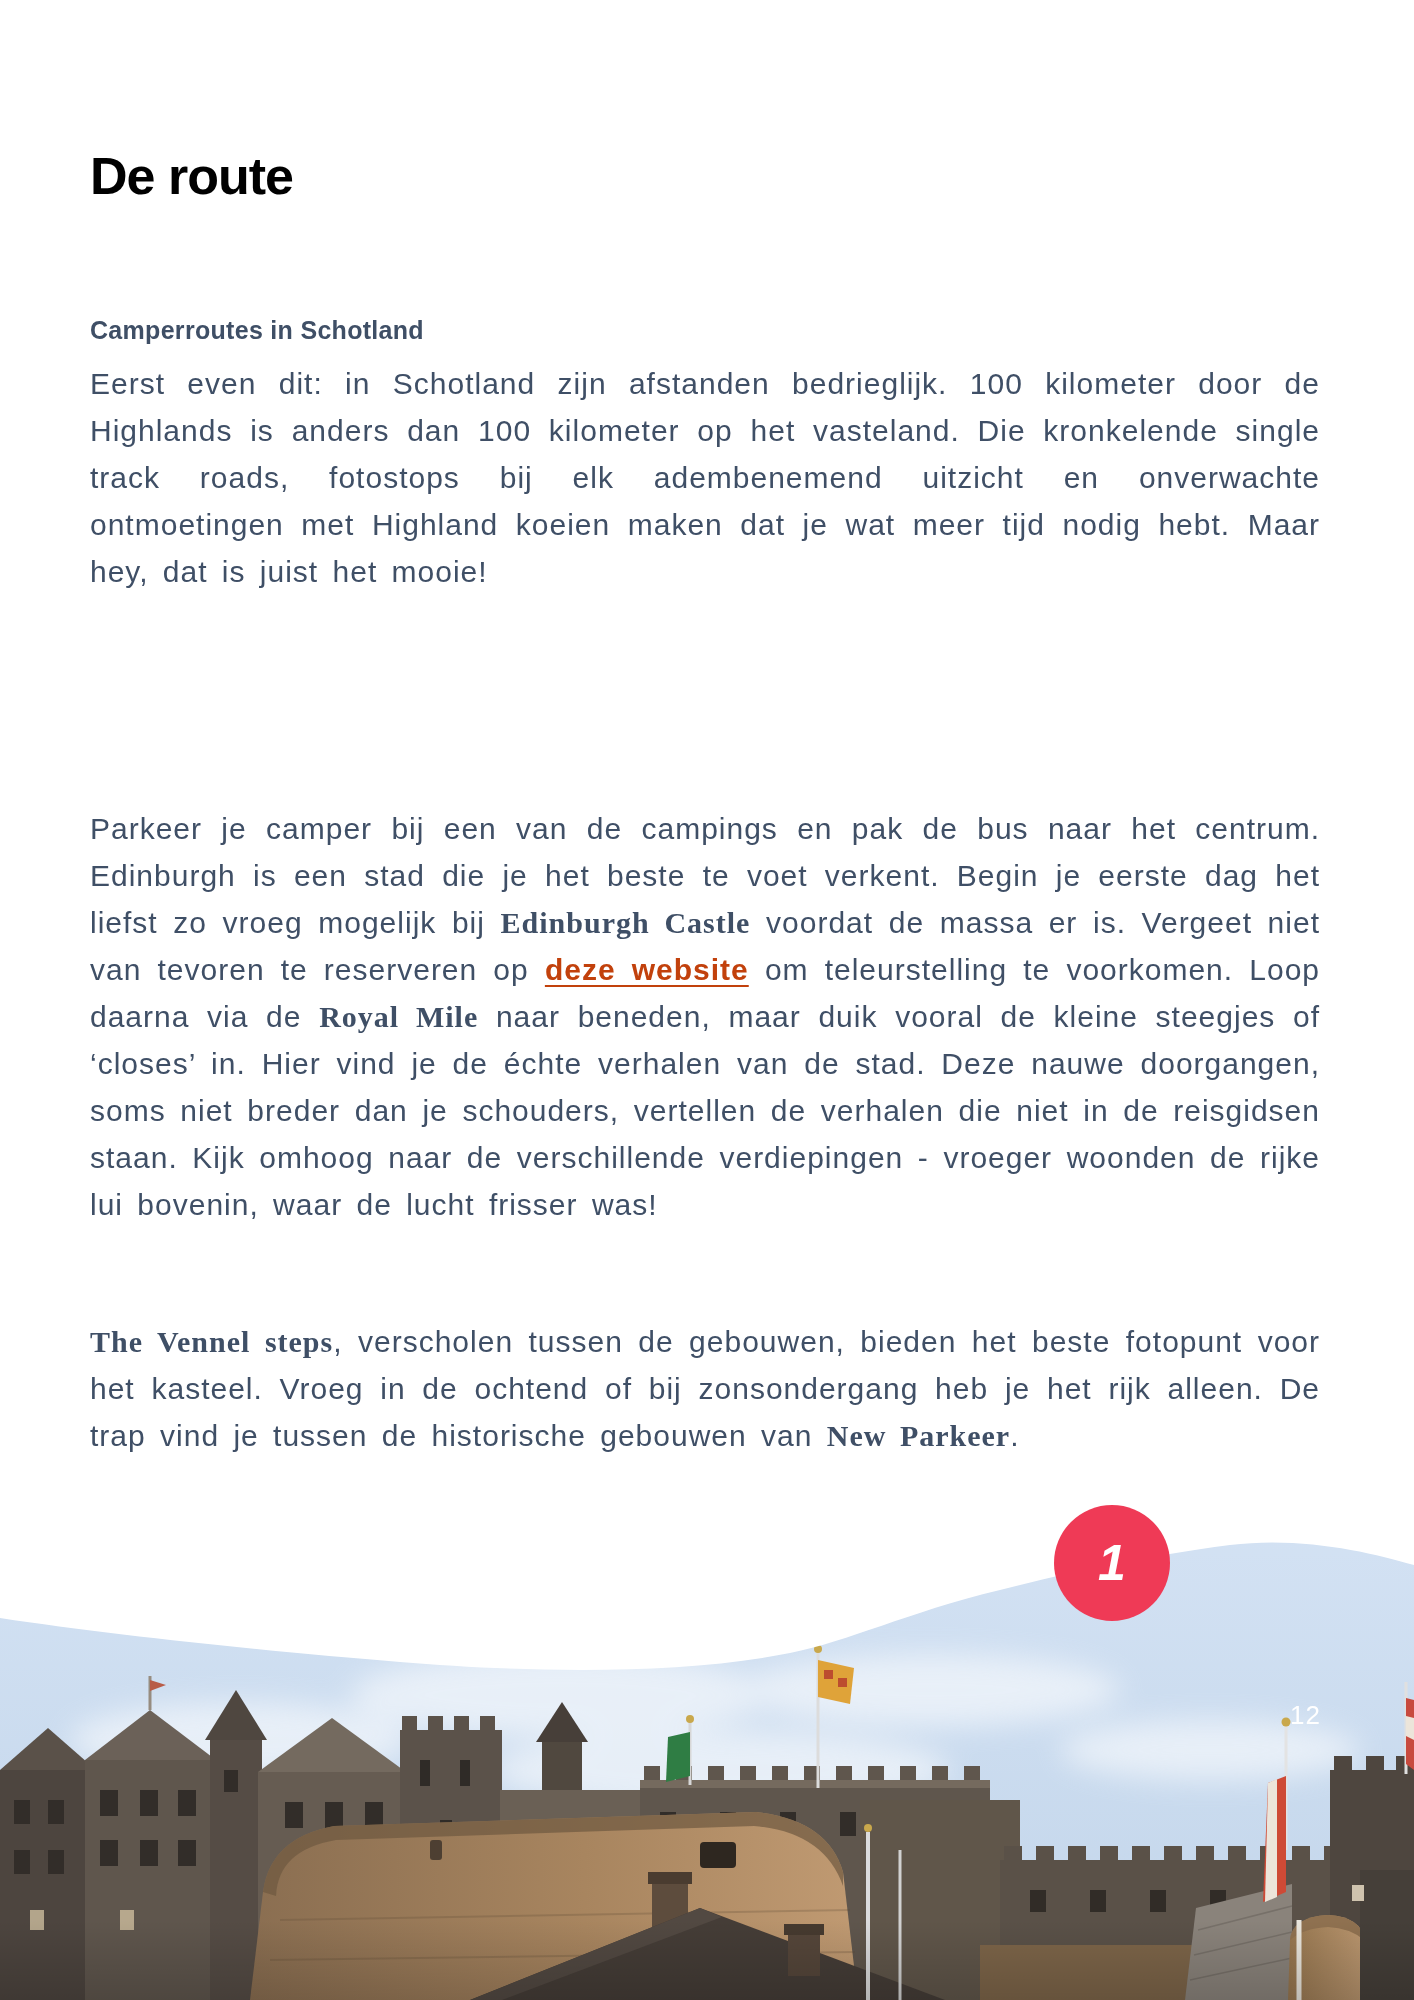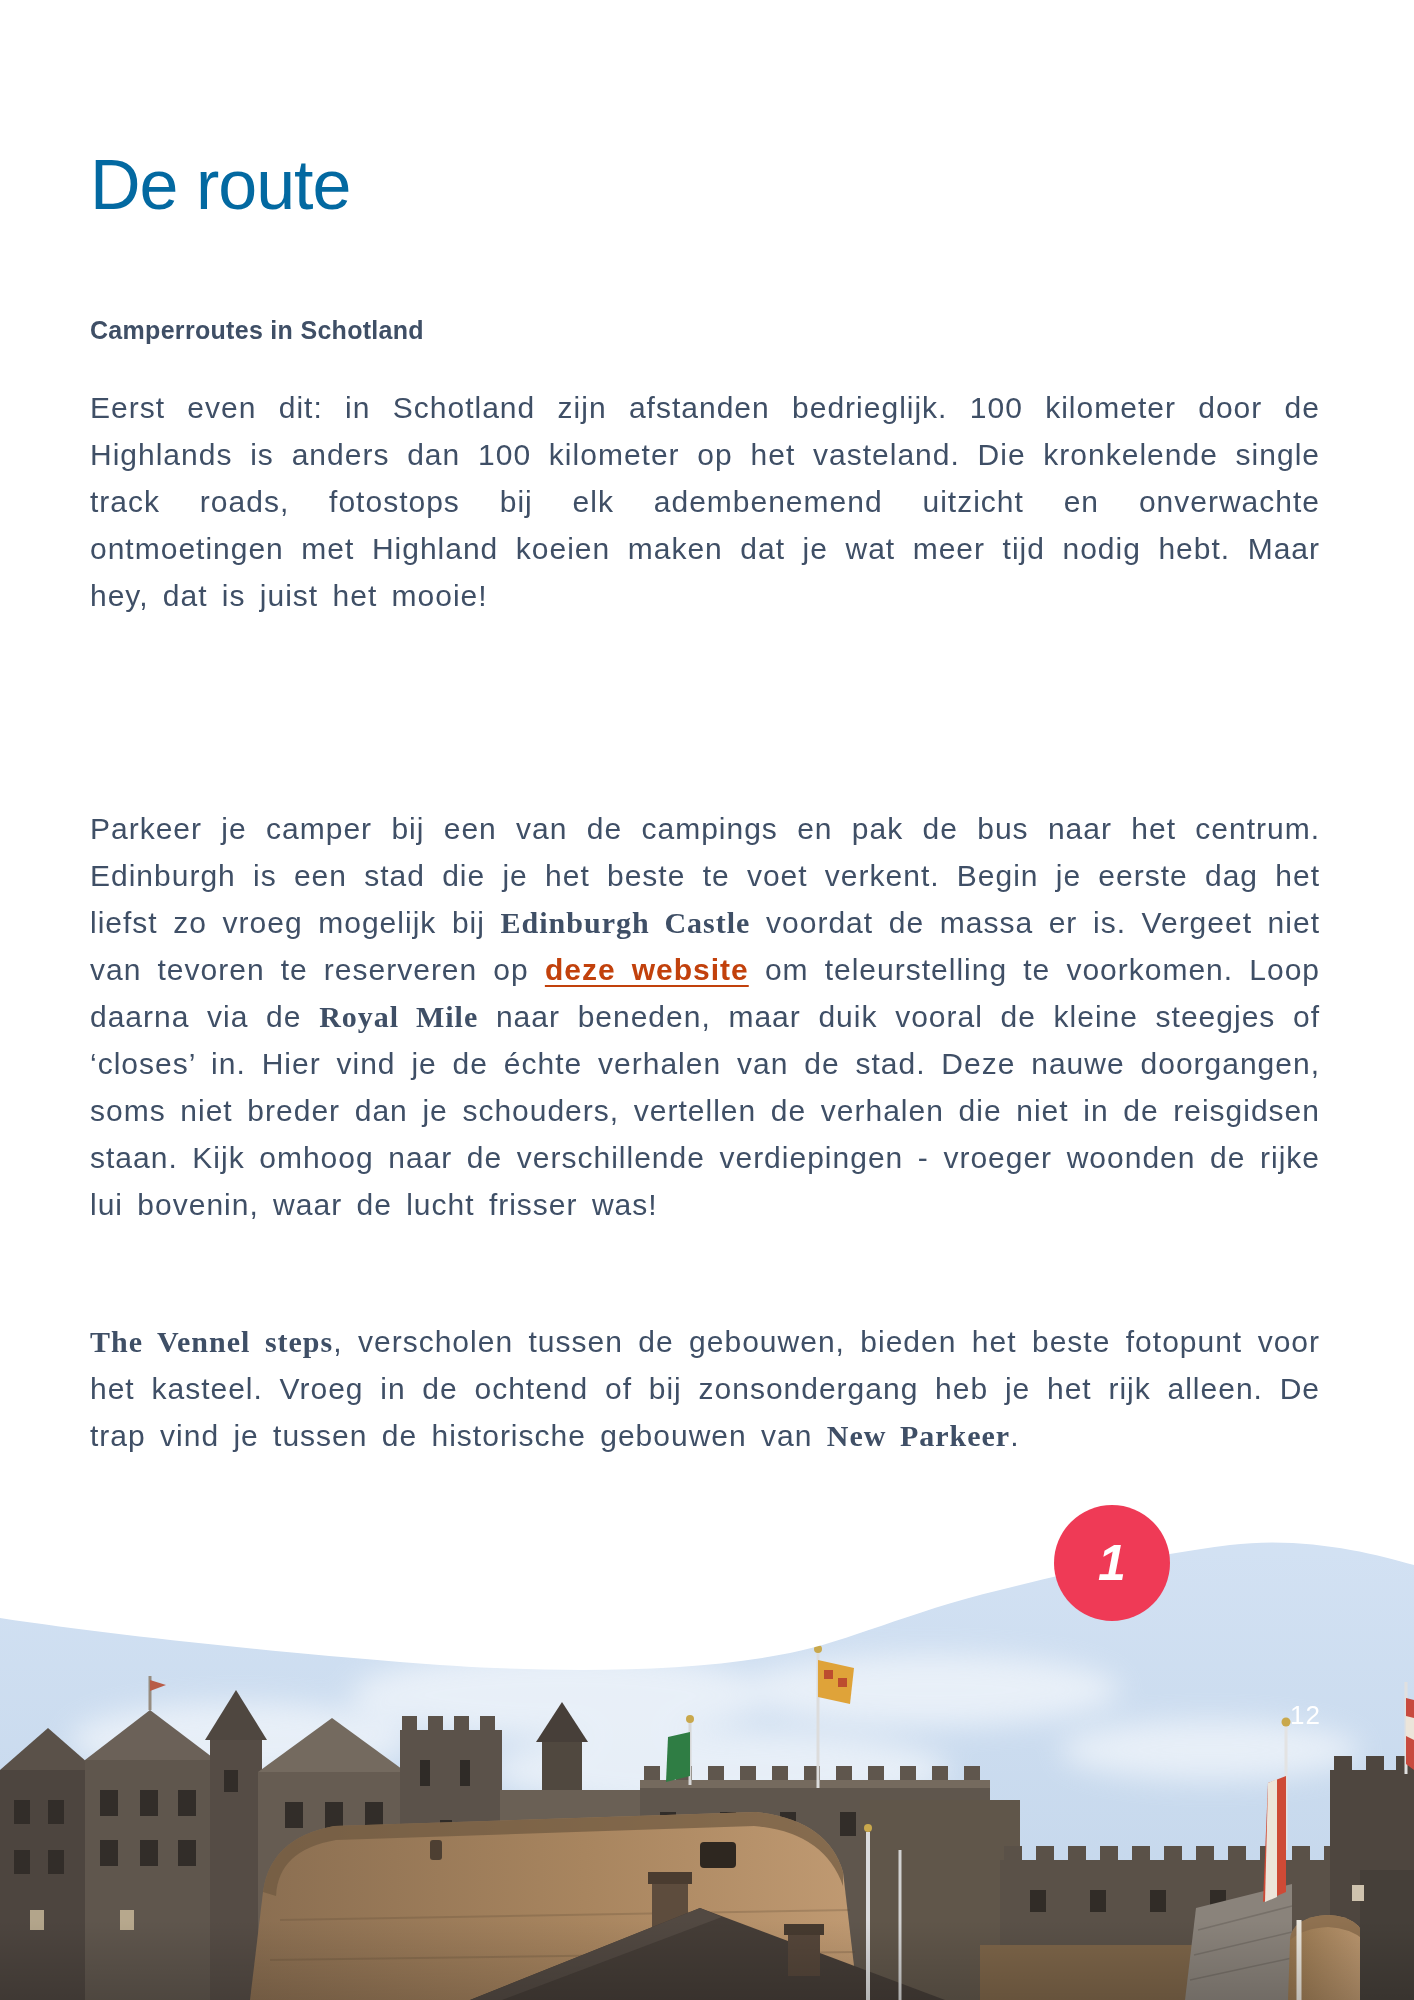--- a/index.html
+++ b/index.html
@@ -2,32 +2,32 @@
 <html><head>
 <meta charset="utf-8">
 <style>
   html,body{margin:0;padding:0;}
   body{
     width:1414px;height:2000px;position:relative;background:#ffffff;
     font-family:"Liberation Sans", sans-serif;overflow:hidden;
   }
   .page{position:absolute;inset:0;overflow:hidden;}
   .h1{
-    position:absolute;left:90px;top:150px;font-size:70px;line-height:1;
-    font-weight:400;color:#0369a1;letter-spacing:-1px;z-index:2;
+    position:absolute;left:90px;top:150px;font-size:52px;line-height:1;
+    font-weight:700;color:#000000;letter-spacing:-1px;z-index:2;
   }
   .h3{
     position:absolute;left:90px;top:316px;font-size:25px;font-weight:700;
     color:#3f4f66;z-index:2;letter-spacing:0.3px;
   }
   .para{
     position:absolute;left:90px;width:1230px;font-size:30px;line-height:47px;
     color:#3f4f66;text-align:justify;letter-spacing:1px;word-spacing:5px;z-index:2;
   }
-  #p1{top:360px;margin-top:24px;}
+  #p1{top:360px;}
   #p2{top:805px;}
   #p3{top:1318px;}
   .h2{
     position:absolute;left:90px;top:642px;width:1230px;font-size:48px;
     line-height:76px;font-weight:700;color:#3f4f66;z-index:2;letter-spacing:0.2px;
   }
   .b{font-weight:700;font-family:Liberation Serif, serif;}
   .text-link{
     color:#c2410c;font-weight:700;text-decoration:underline;
     text-decoration-thickness:2px;text-underline-offset:5px;cursor:pointer;

